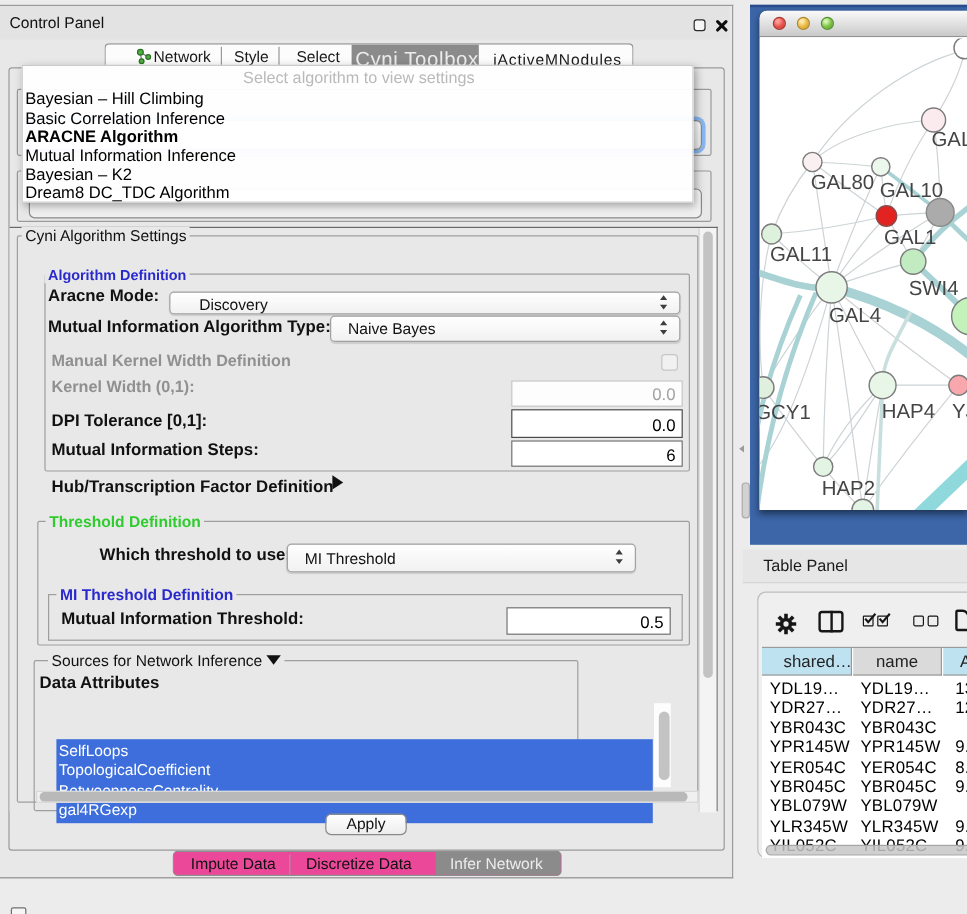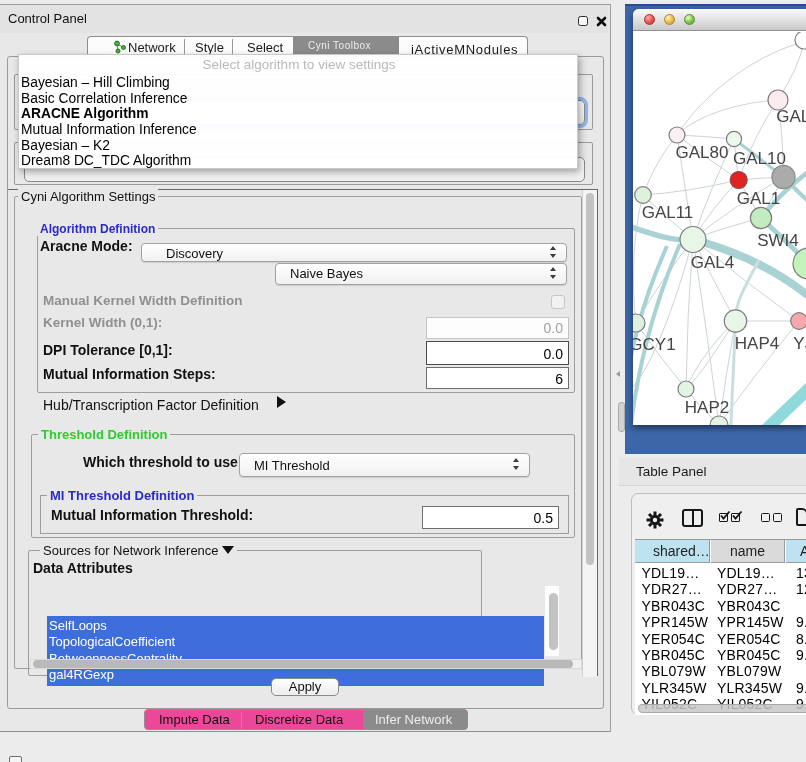--- a/index.html
+++ b/index.html
@@ -29,21 +29,21 @@
       </svg>
   </div>
 
   <div class="abs" id="tabs" style="left:87px;top:31px;width:441px;height:20px;background:#fcfcfc;border:1px solid #8e8e8e;border-bottom:none;border-radius:4px 4px 0 0;overflow:hidden;">
     <div class="abs" style="left:40px;top:2.5px;font-size:13px;color:#1a1a1a;">Network</div>
     <div class="abs" style="left:96px;top:2px;width:1px;height:16px;background:#999;"></div>
     <div class="abs" style="left:107px;top:2.5px;font-size:13px;color:#1a1a1a;">Style</div>
     <div class="abs" style="left:144px;top:2px;width:1px;height:16px;background:#999;"></div>
     <div class="abs" style="left:159px;top:2.5px;font-size:13px;color:#1a1a1a;">Select</div>
     <div class="abs" style="left:205px;top:0;width:106px;height:20px;background:#8b8b8b;"></div>
-    <div class="abs" style="left:220px;top:2.5px;font-size:10px;letter-spacing:0.5px;color:#ededed;text-align:right;">Cyni Toolbox</div>
+    <div class="abs" style="left:208px;top:2.5px;font-size:17px;letter-spacing:0.5px;color:#ededed;text-align:right;">Cyni Toolbox</div>
     <div class="abs" style="left:323px;top:5px;font-size:13px;letter-spacing:0.7px;color:#1a1a1a;">jActiveMNodules</div>
     <svg class="abs" style="left:25px;top:3px;" width="14" height="14" viewBox="0 0 14 14">
       <line x1="4" y1="4" x2="10" y2="7" stroke="#777" stroke-width="1"></line>
       <line x1="4" y1="4" x2="5" y2="11" stroke="#777" stroke-width="1"></line>
       <circle cx="4" cy="3.5" r="2.4" fill="#4caf3f" stroke="#2c7025"></circle>
       <circle cx="10.5" cy="7.5" r="2" fill="#4caf3f" stroke="#2c7025"></circle>
       <circle cx="5" cy="11" r="2" fill="#4caf3f" stroke="#2c7025"></circle>
     </svg>
   </div>
 
@@ -65,38 +65,39 @@
         <div class="abs" style="left:22px;top:31px;width:538px;height:165px;border:1px solid #9e9e9e;border-radius:2px;">
           <div class="gtitle" style="color:#2a2acc;font-weight:bold;font-size:12px;top:-7px;left:-1px;">Algorithm Definition</div>
         </div>
 
         <div class="abs lbl" style="left:25px;top:41px;">Aracne Mode:</div>
         <div class="combo" style="left:126px;top:45.5px;width:426px;height:19.5px;">
             <div class="ctext" style="left:24px;">Discovery</div>
             <div class="spin"></div>
           </div>
 
+        <div class="abs lbl" style="left:25px;top:67px;">Mutual Information Algorithm Type:</div>
         <div class="combo" style="left:260px;top:66px;width:292px;height:21.5px;">
             <div class="ctext" style="left:14px;">Naive Bayes</div>
             <div class="spin"></div>
           </div>
 
         <div class="abs glbl" style="left:28px;top:95.5px;">Manual Kernel Width Definition</div>
         <div class="abs" style="left:536px;top:97.5px;width:14px;height:14px;background:#f1f1f1;border:1px solid #c6c6c6;border-radius:3px;"></div>
 
         <div class="abs glbl" style="left:28px;top:118px;">Kernel Width (0,1):</div>
         <div class="field" style="left:411px;top:120px;width:143px;height:21.5px;line-height:21.5px;background:#fdfdfd;border-color:#c4c4c4;color:#a2a2a2;">0.0</div>
 
         <div class="abs lbl" style="left:28px;top:145px;">DPI Tolerance [0,1]:</div>
         <div class="field" style="left:411px;top:144px;width:143px;height:24px;line-height:24px;border-color:#4a4a4a;">0.0</div>
 
         <div class="abs lbl" style="left:28px;top:169px;">Mutual Information Steps:</div>
         <div class="field" style="left:411px;top:169.5px;width:143px;height:22px;line-height:22px;">6</div>
 
-        <div class="abs lbl" style="left:28px;top:199.5px;font-weight:normal;">Hub/Transcription Factor Definition</div>
+        <div class="abs lbl" style="left:28px;top:199.5px;font-weight:bold;">Hub/Transcription Factor Definition</div>
         <div class="abs" style="left:262px;top:199px;width:0;height:0;border-top:6.5px solid transparent;border-bottom:6.5px solid transparent;border-left:9px solid #111;"></div>
 
         <div class="abs" style="left:16px;top:237px;width:544px;height:104px;border:1px solid #9e9e9e;border-radius:2px;">
           <div class="gtitle" style="color:#2ecc2e;font-weight:bold;">Threshold Definition</div>
           <div class="abs lbl" style="left:51px;top:19px;">Which threshold to use:</div>
           <div class="combo" style="left:207px;top:18px;width:291px;height:23.5px;">
               <div class="ctext" style="top:4px;left:14px;">MI Threshold</div>
               <div class="spin"></div>
             </div>
 

